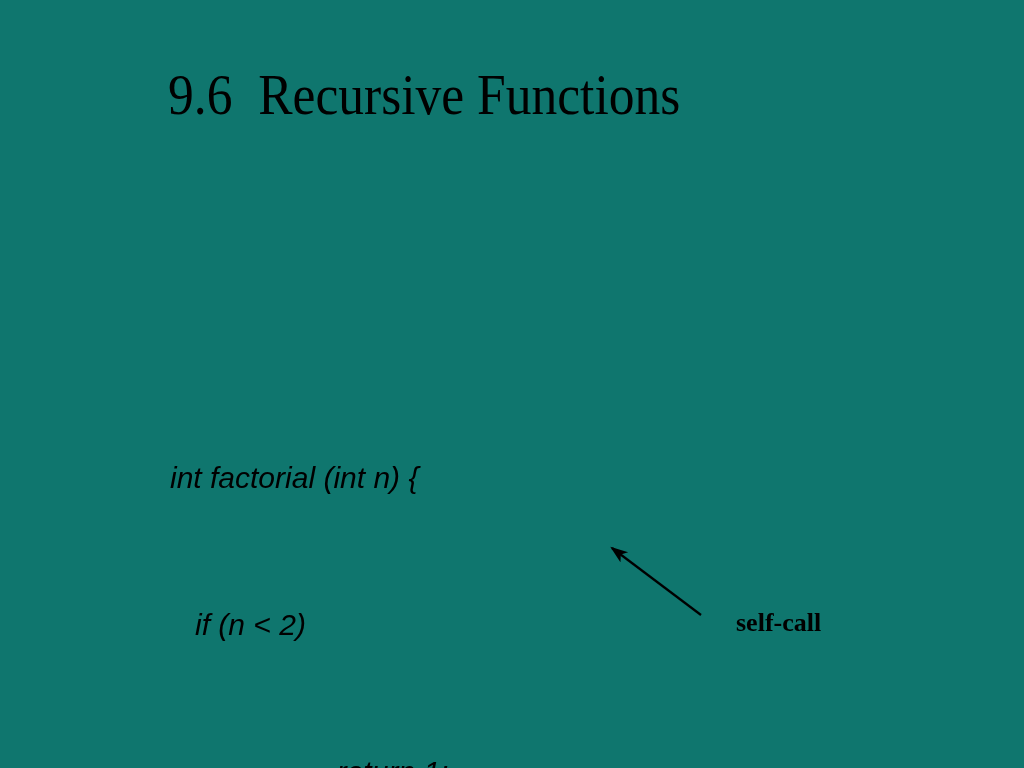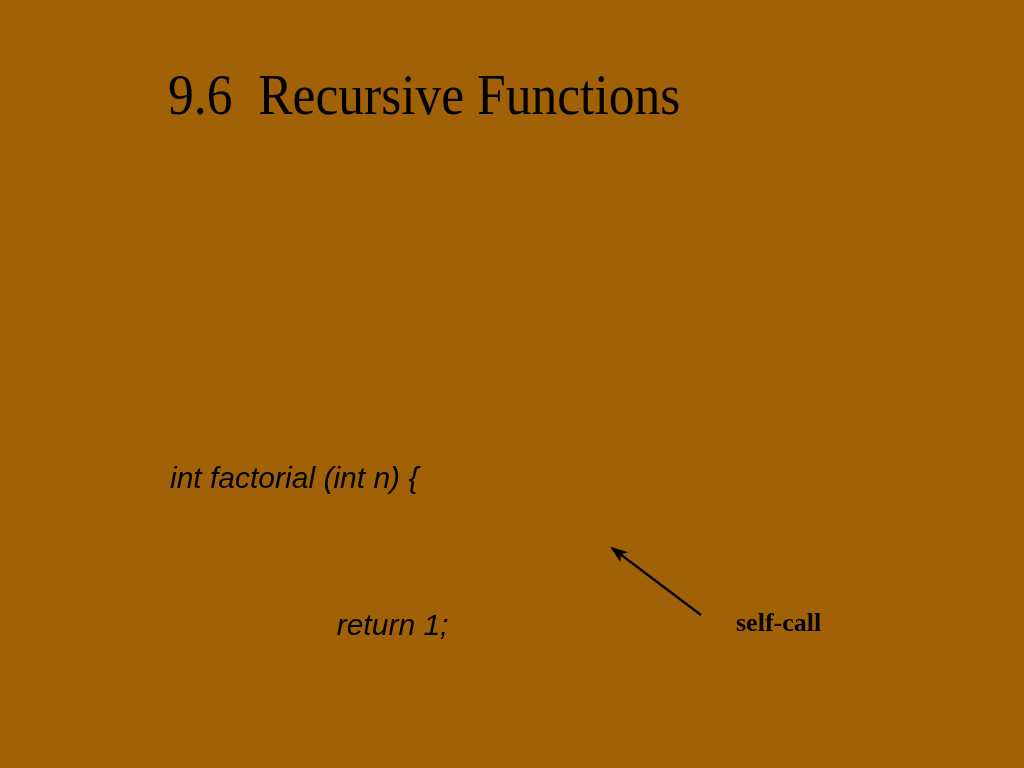--- a/index.html
+++ b/index.html
@@ -16,21 +16,21 @@
     color: #000000;
     -webkit-font-smoothing: antialiased;
   }
 
   #slide {
     position: absolute;
     left: 0;
     top: 0;
     width: 1024px;
     height: 768px;
-    background: #a16207;
+    background: #0f766e;
   }
 
   
   #slide-title {
     position: absolute;
     left: 168px;
     top: 62px;
     width: 700px;
     font-family: "Liberation Serif", "DejaVu Serif", serif;
     font-size: 56px;
@@ -118,20 +118,21 @@
 </head>
 <body>
 
 <div id="slide">
 
   <div id="slide-title">9.6  Recursive Functions</div>
 
 
   <div id="code-block">
     <span class="code-line">int factorial (int n) {</span>
+    <span class="code-line">   if (n &lt; 2)</span>
     <span class="code-line">                    return 1;</span>
     
     
   </div>
 
   <svg id="annotation-arrow" viewBox="0 0 130 95">
     <defs>
       <marker id="arrowhead" markerWidth="9" markerHeight="9" refX="7" refY="3.2" orient="auto">
         <path d="M 8,3.2 L 0,0.3 L 2,3.2 L 0,6.1 Z" fill="#000000"></path>
       </marker>

